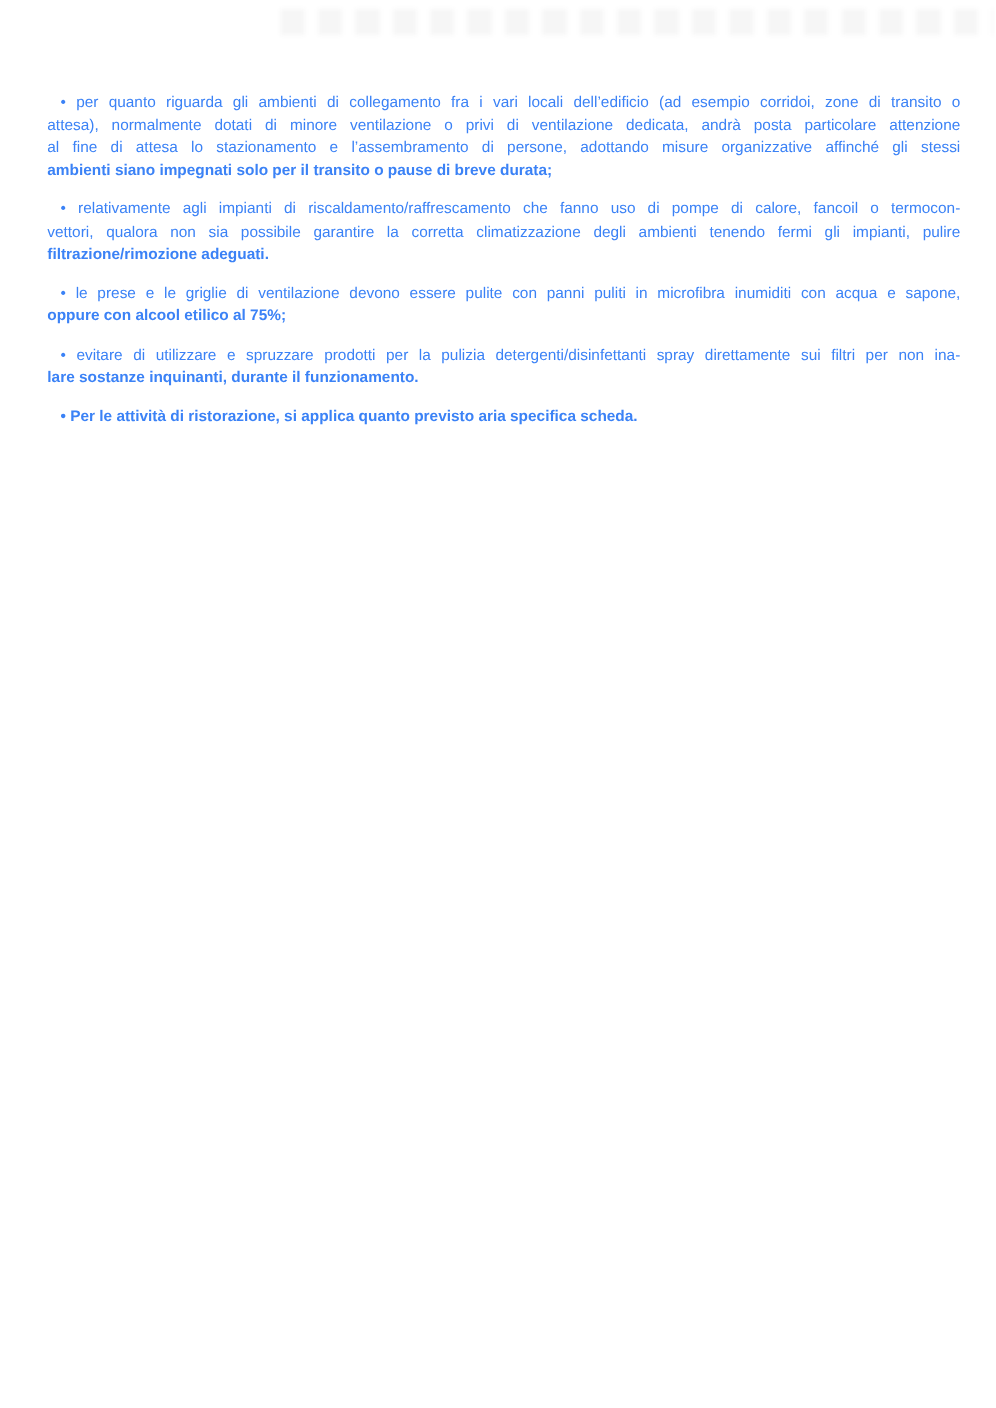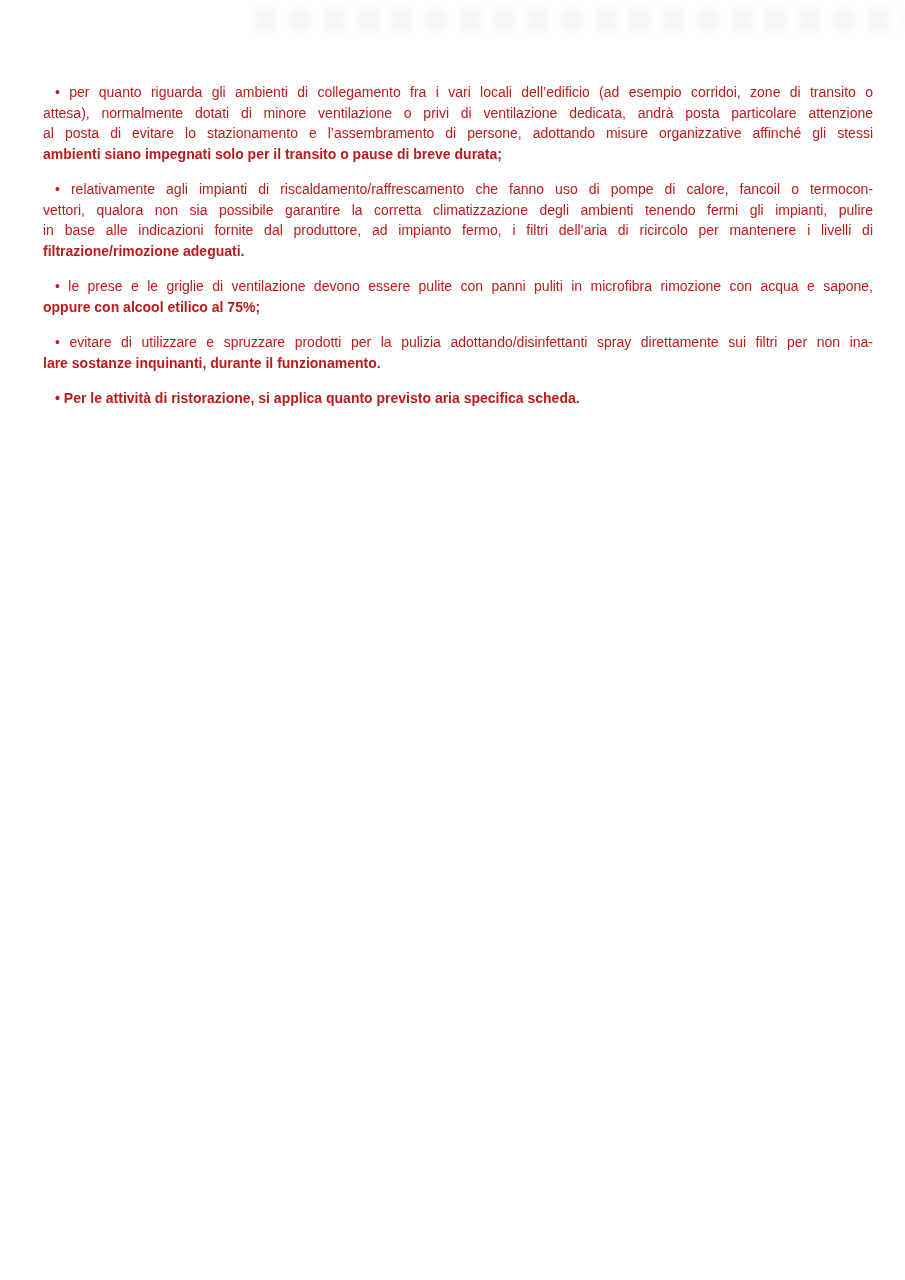--- a/index.html
+++ b/index.html
@@ -28,21 +28,21 @@
       rgba(60,60,60,0.0) 22px, rgba(60,60,60,0.0) 34px
     );
     filter: blur(2px);
     pointer-events: none;
   }
   .content {
     position: absolute;
     left: 43px;
     top: 82px;
     width: 830px;
-    color: #b91c1c;
+    color: #3b82f6;
     font-size: 14px;
     line-height: 20.5px;
     -webkit-font-smoothing: antialiased;
   }
   .paragraph {
     margin: 0 0 15px 0;
   }
   .line {
     text-align: justify;
     text-align-last: justify;
@@ -62,34 +62,33 @@
 </style>
 </head>
 <body>
 
 <div class="page">
   <div class="ghost"></div>
   <div class="content">
       <div class="paragraph">
         <div class="line first">• per quanto riguarda gli ambienti di collegamento fra i vari locali dell’edificio (ad esempio corridoi, zone di transito o</div>
         <div class="line">attesa), normalmente dotati di minore ventilazione o privi di ventilazione dedicata, andrà posta particolare attenzione</div>
-        <div class="line">al posta di evitare lo stazionamento e l’assembramento di persone, adottando misure organizzative affinché gli stessi</div>
+        <div class="line">al fine di attesa lo stazionamento e l’assembramento di persone, adottando misure organizzative affinché gli stessi</div>
         <div class="line last">ambienti siano impegnati solo per il transito o pause di breve durata;</div>
       </div>
       <div class="paragraph">
         <div class="line first">• relativamente agli impianti di riscaldamento/raffrescamento che fanno uso di pompe di calore, fancoil o termocon-</div>
         <div class="line">vettori, qualora non sia possibile garantire la corretta climatizzazione degli ambienti tenendo fermi gli impianti, pulire</div>
-        <div class="line">in base alle indicazioni fornite dal produttore, ad impianto fermo, i filtri dell’aria di ricircolo per mantenere i livelli di</div>
         <div class="line last">filtrazione/rimozione adeguati.</div>
       </div>
       <div class="paragraph">
-        <div class="line first">• le prese e le griglie di ventilazione devono essere pulite con panni puliti in microfibra rimozione con acqua e sapone,</div>
+        <div class="line first">• le prese e le griglie di ventilazione devono essere pulite con panni puliti in microfibra inumiditi con acqua e sapone,</div>
         <div class="line last">oppure con alcool etilico al 75%;</div>
       </div>
       <div class="paragraph">
-        <div class="line first">• evitare di utilizzare e spruzzare prodotti per la pulizia adottando/disinfettanti spray direttamente sui filtri per non ina-</div>
+        <div class="line first">• evitare di utilizzare e spruzzare prodotti per la pulizia detergenti/disinfettanti spray direttamente sui filtri per non ina-</div>
         <div class="line last">lare sostanze inquinanti, durante il funzionamento.</div>
       </div>
       <div class="paragraph">
         <div class="line first last">• Per le attività di ristorazione, si applica quanto previsto aria specifica scheda.</div>
       </div>
     </div>
 </div>
 
 </body></html>

